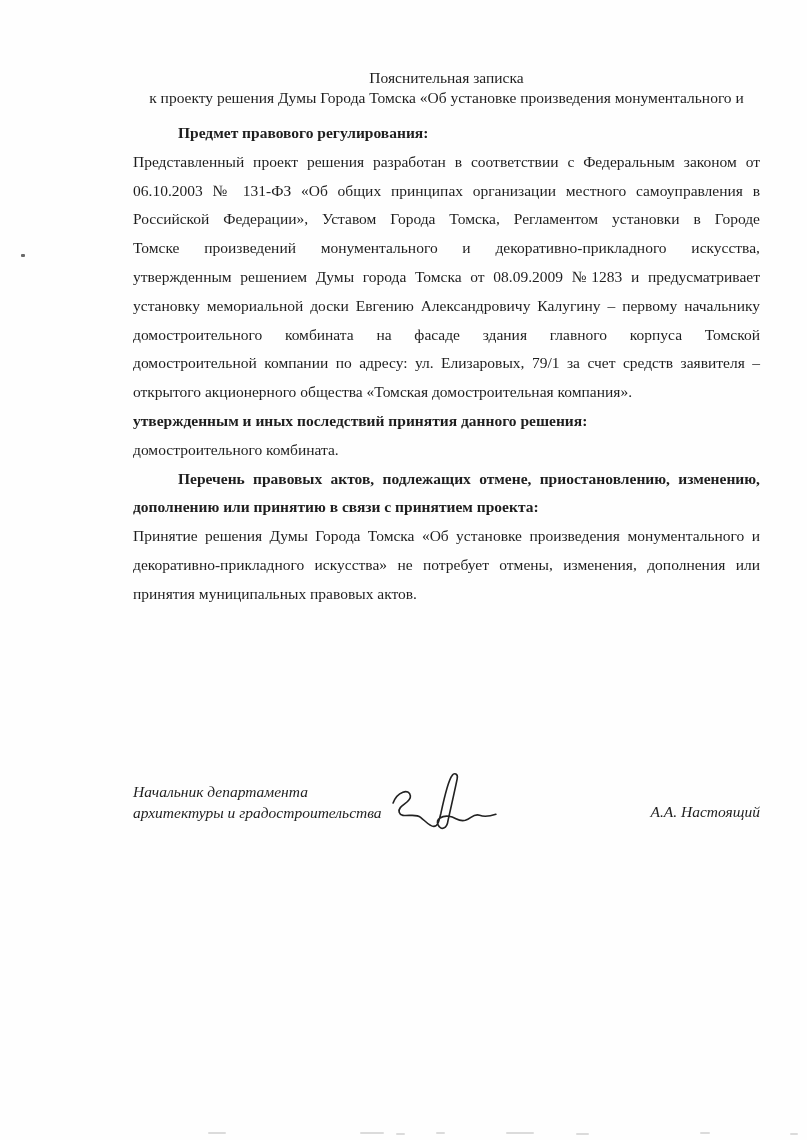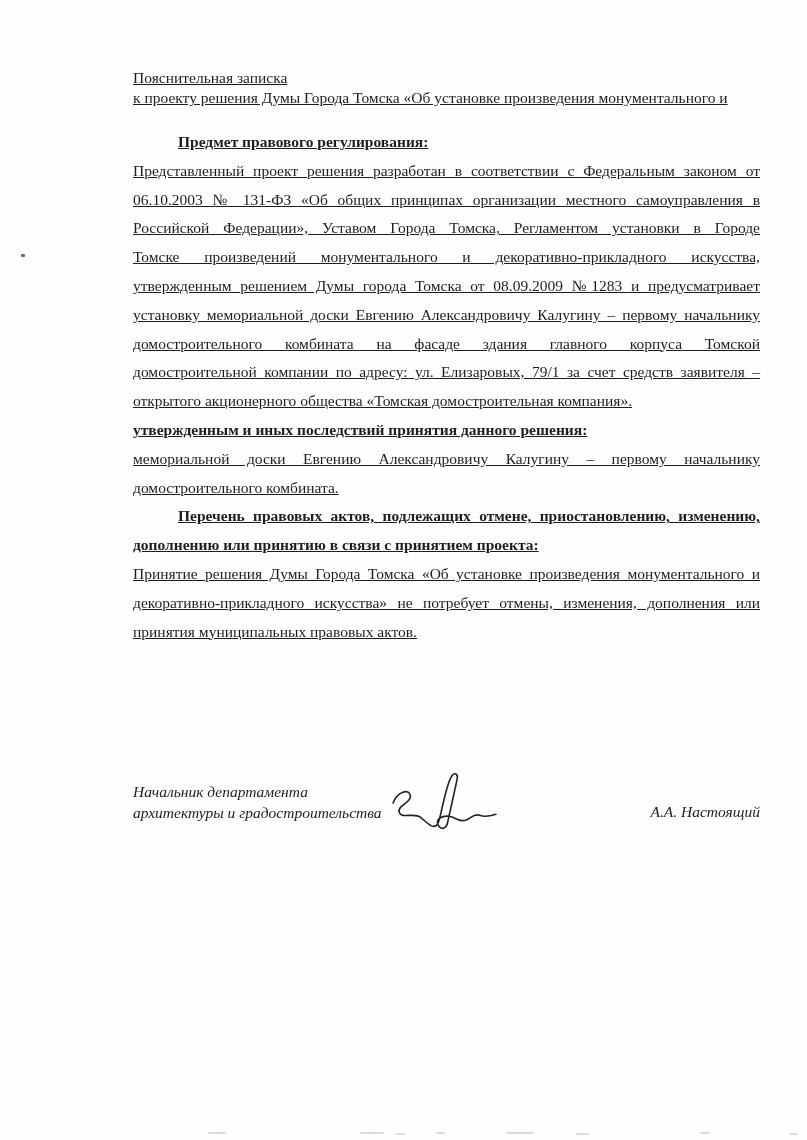--- a/index.html
+++ b/index.html
@@ -18,28 +18,26 @@
     font-size: 15.5px;
     overflow: hidden;
   }
   .content {
     position: absolute;
     left: 133px;
     top: 68px;
     width: 627px;
   }
   .title-block {
-    text-align: left;
+    text-align: center;
     line-height: 20px;
-    text-decoration: underline;
   }
   .body-block {
-    margin-top: 20px;
+    margin-top: 11px;
     line-height: 28.8px;
-    text-decoration: underline;
   }
   .tline {
     white-space: normal;
   }
   .tline.just {
     text-align: justify;
     text-align-last: justify;
     -moz-text-align-last: justify;
   }
   .tline.indent {
@@ -120,21 +118,20 @@
           <div class="tline just">установку мемориальной доски Евгению Александровичу Калугину – первому начальнику</div>
           <div class="tline just">домостроительного комбината на фасаде здания главного корпуса Томской</div>
           <div class="tline just">домостроительной компании по адресу: ул. Елизаровых, 79/1 за счет средств заявителя –</div>
           <div class="tline">открытого акционерного общества «Томская домостроительная компания».</div>
         </div>
 
       <div class="heading">
           <div class="tline">утвержденным и иных последствий принятия данного решения:</div>
         </div>
       <div class="paragraph">
-          <div class="tline just">мемориальной доски Евгению Александровичу Калугину – первому начальнику</div>
           <div class="tline">домостроительного комбината.</div>
         </div>
 
       <div class="heading">
           <div class="tline just indent">Перечень правовых актов, подлежащих отмене, приостановлению, изменению,</div>
           <div class="tline">дополнению или принятию в связи с принятием проекта:</div>
         </div>
       <div class="paragraph">
           <div class="tline just">Принятие решения Думы Города Томска «Об установке  произведения монументального и</div>
           <div class="tline just">декоративно-прикладного искусства» не потребует отмены, изменения, дополнения или</div>

